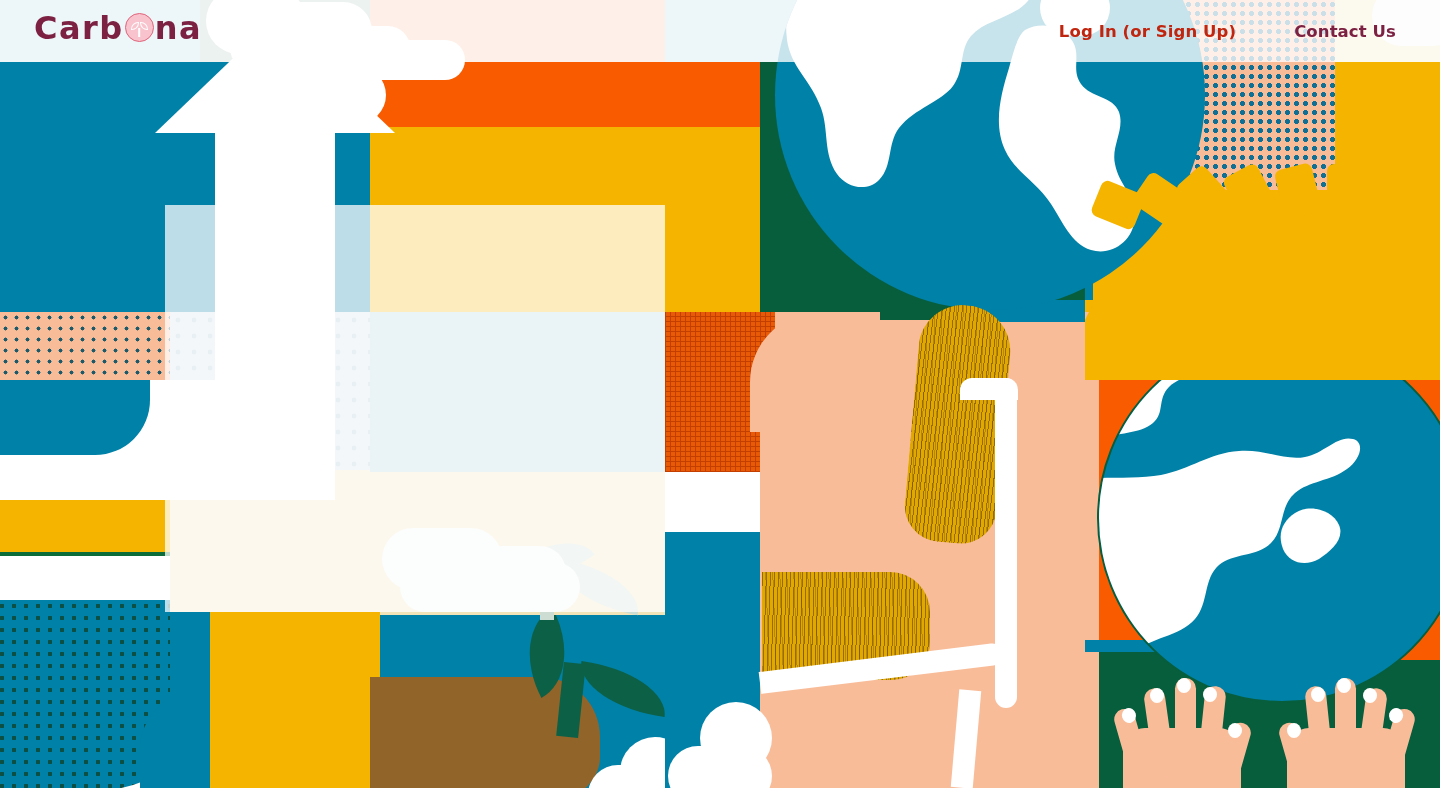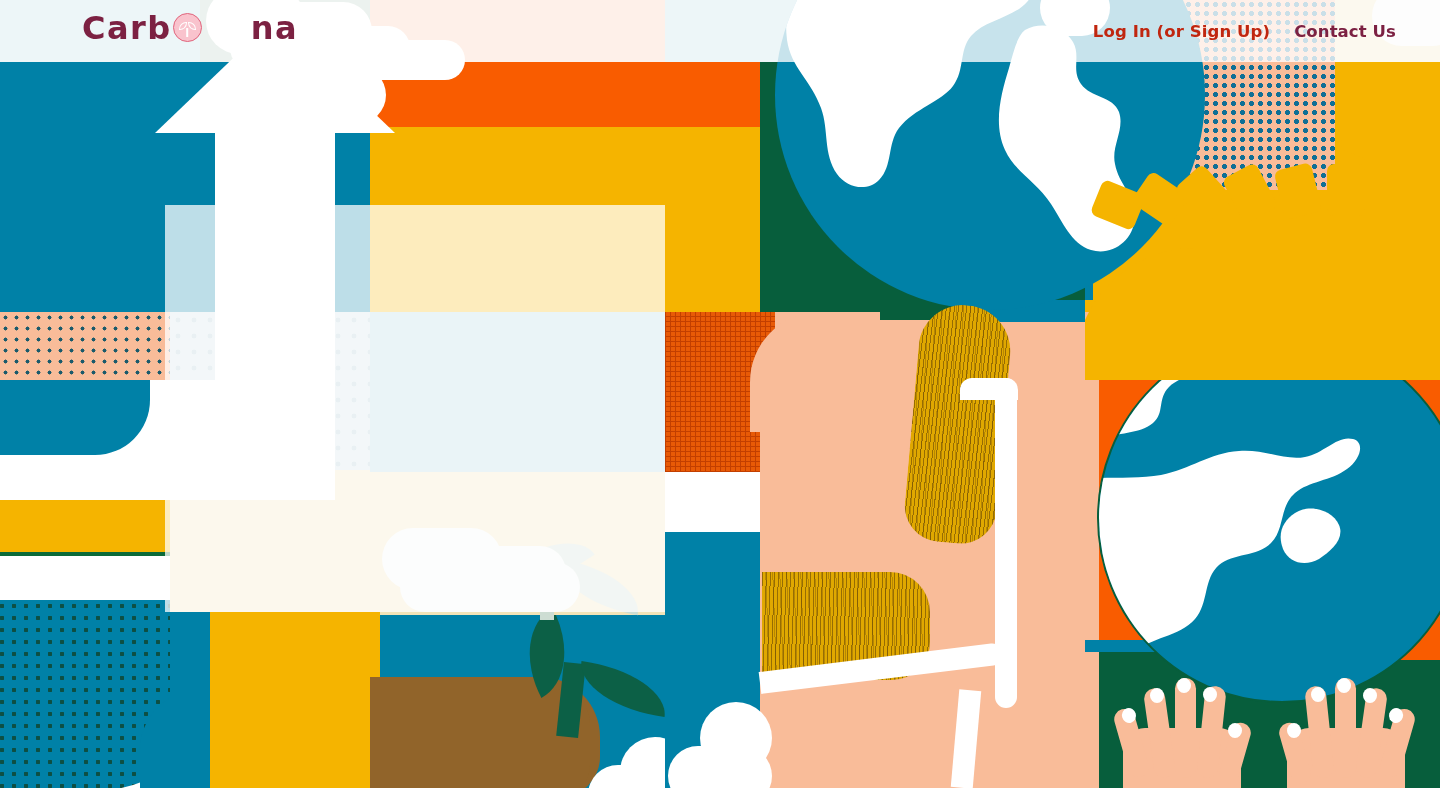--- a/index.html
+++ b/index.html
@@ -104,21 +104,21 @@
   .logo{
     position:absolute; left:34px; top:9px;
     display:flex; align-items:baseline;
     font-family:"DejaVu Sans", sans-serif;
     font-weight:bold;
     font-size:32px;
     letter-spacing:1.5px;
     color:#7c2142;
     user-select:none;
   }
-  .logo .seg{ display:inline-block;margin-left:48px; }
+  .logo .seg{ display:inline-block; }
   .logo-badge{
     display:inline-block;
     position:relative;
     width:29px; height:29px;
     border-radius:50%;
     background:#f9c3cd;
     border:1.6px solid #e0647c;
     margin:0 1px;
     transform:translateY(3px);
     flex:0 0 auto;
@@ -129,21 +129,21 @@
   }
   .logo-badge .sprout-l,.logo-badge .sprout-r{
     position:absolute; top:8px; width:8px; height:8px;
     border:1.5px solid #fff; background:transparent;
   }
   .logo-badge .sprout-l{ left:5px; border-radius:90% 0 90% 0; }
   .logo-badge .sprout-r{ right:5px; border-radius:0 90% 0 90%; }
 
   .nav{
     position:absolute; right:44px; top:0; height:62px;
-    display:flex; align-items:center; gap:24px;
+    display:flex; align-items:center; gap:58px;
   }
   .nav a{
     font-family:"DejaVu Sans", sans-serif;
     font-size:16.5px;
     font-weight:600;
     text-decoration:none;
     letter-spacing:.1px;
     white-space:nowrap;
   }
   .nav-login{ color:#c0260f; }

